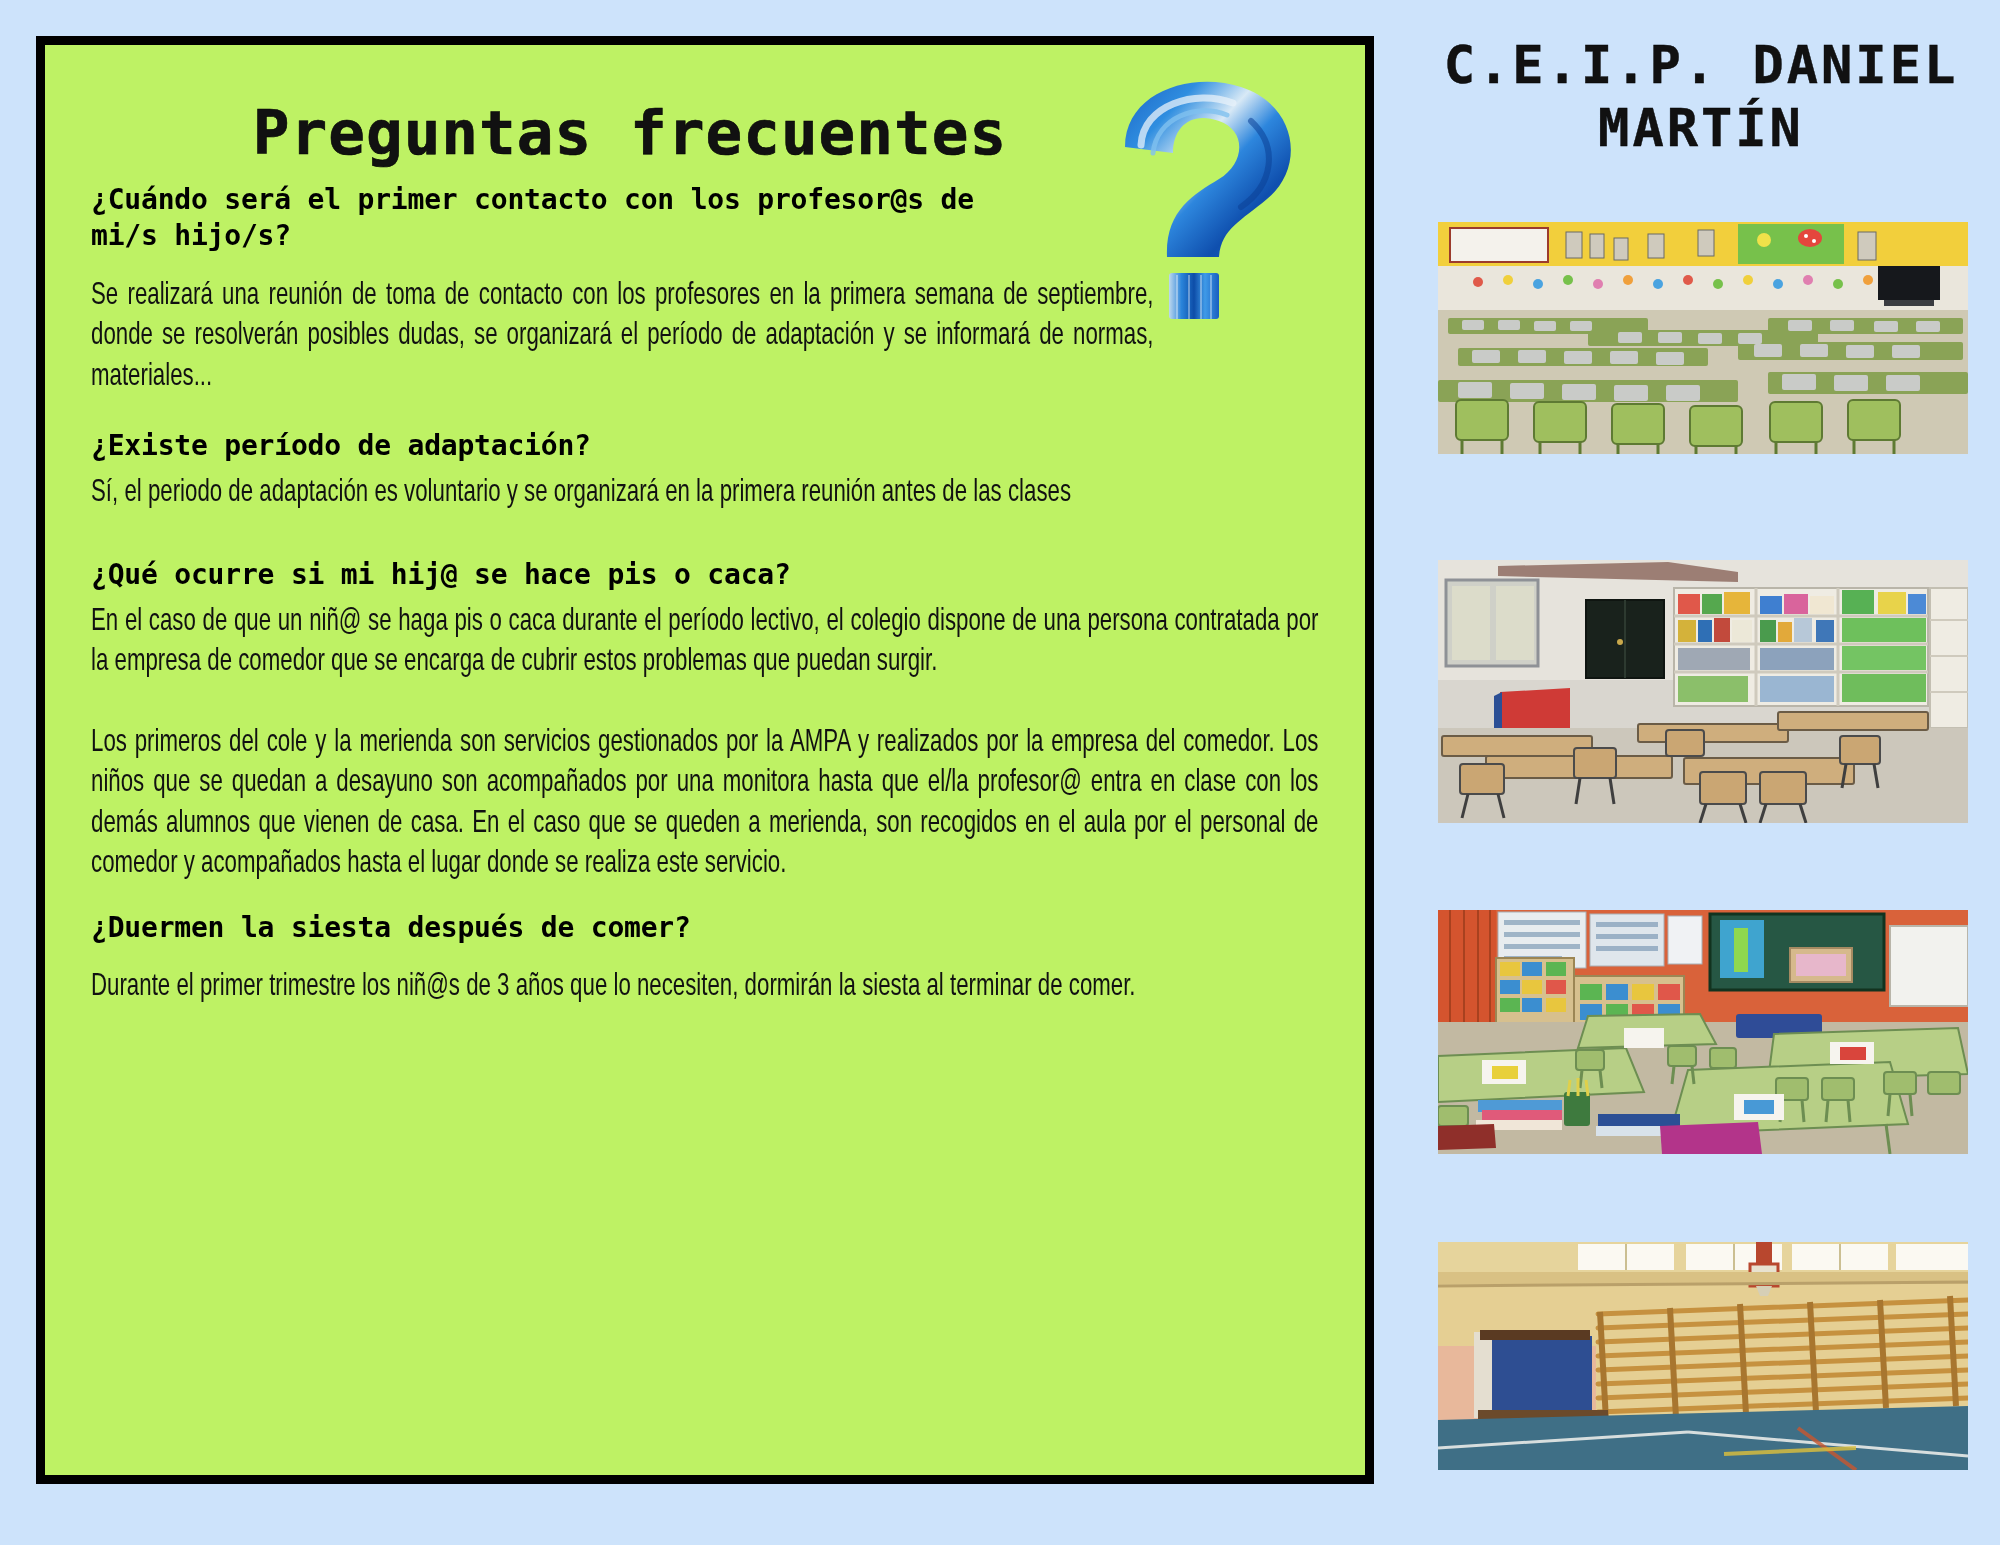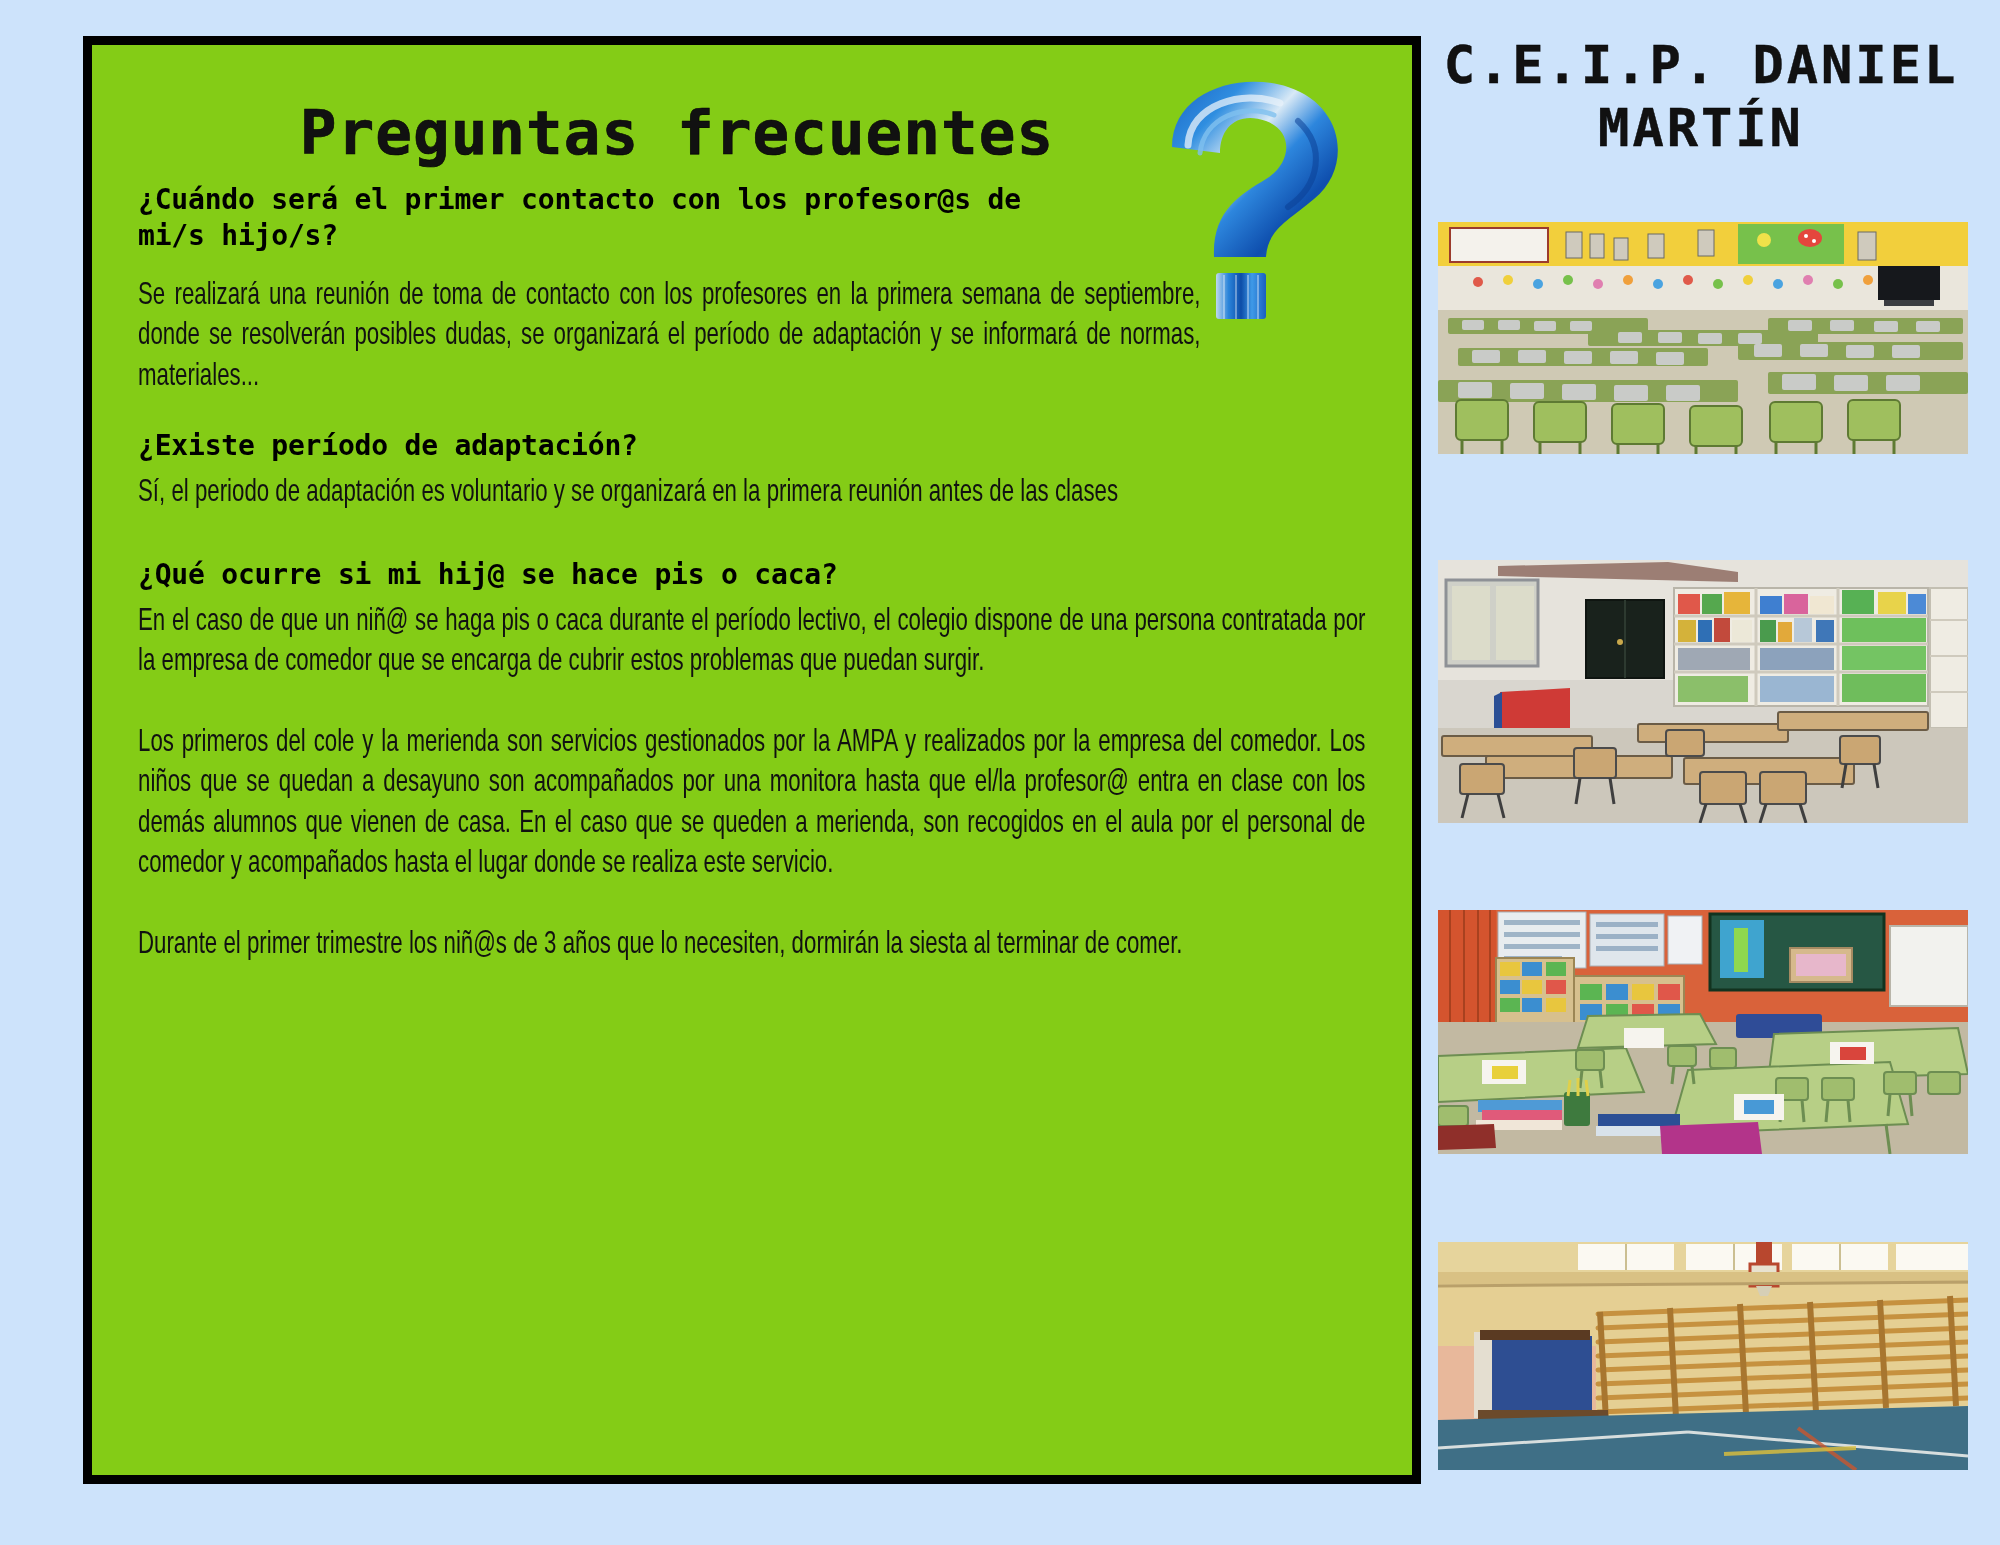--- a/index.html
+++ b/index.html
@@ -15,25 +15,24 @@
     position: relative;
   }
 
   
   #faq-panel {
     position: absolute;
     left: 36px;
     top: 36px;
     width: 1338px;
     height: 1448px;
-    background: #84cc16;
+    background: #bef264;
     border: 9px solid #000000;
     box-sizing: border-box;
     overflow: hidden;
-    margin-left: 47px;
   }
 
   #panel-inner {
     position: relative;
     width: 100%;
     height: 100%;
     padding: 22px 46px 10px 46px;
     box-sizing: border-box;
   }
 
@@ -196,20 +195,21 @@
 
     <div class="gap-lg"></div>
 
     <div class="q-block">
       <div class="q-answer">Los primeros del cole y la merienda son servicios gestionados por la AMPA y realizados por la empresa del comedor. Los niños que se quedan a desayuno son acompañados por una monitora hasta que el/la profesor@ entra en clase con los demás alumnos que vienen de casa. En el caso que se queden a merienda, son recogidos en el aula por el personal de comedor y acompañados hasta el lugar donde se realiza este servicio.</div>
     </div>
 
     <div class="gap-lg"></div>
 
     <div class="q-block">
+      <div class="q-heading">¿Duermen la siesta después de comer?</div>
       <div class="gap-sm"></div>
       <div class="q-answer nojust">Durante el primer trimestre los niñ@s de 3 años que lo necesiten, dormirán la siesta al terminar de comer.</div>
     </div>
 
   </div>
 </div>
 
 <div id="right-col">
 
   <div id="school-title">C.E.I.P. DANIEL

